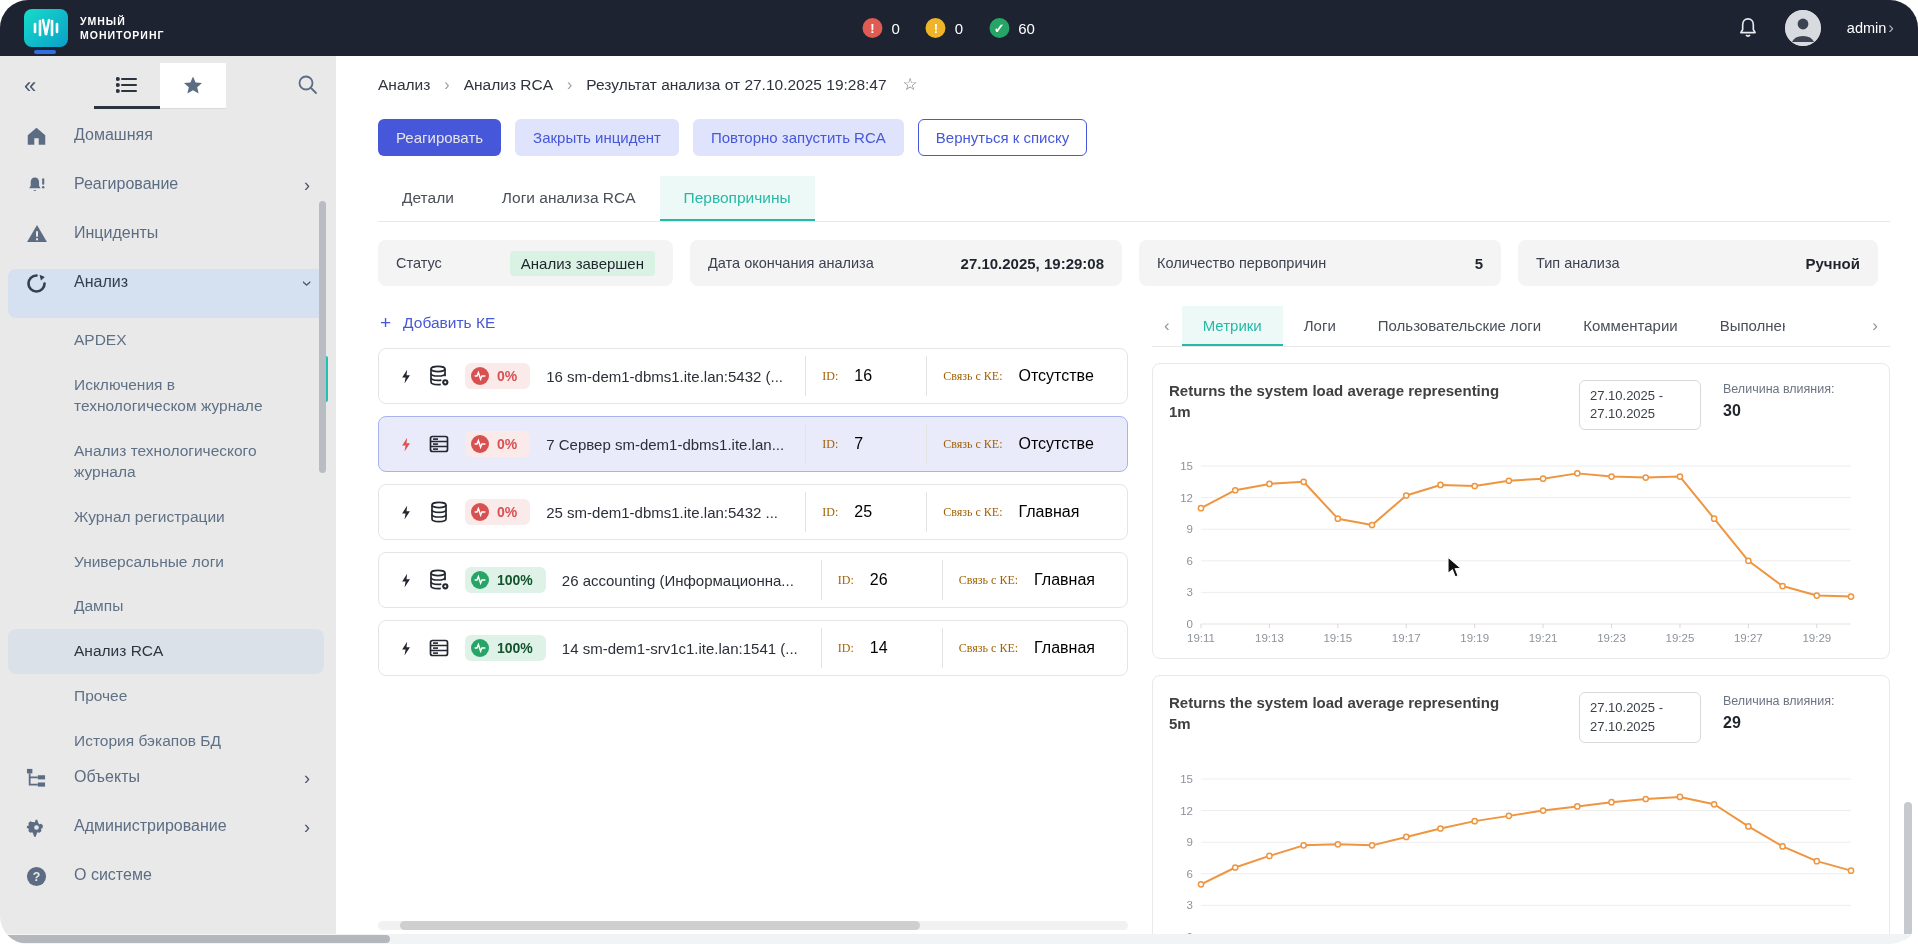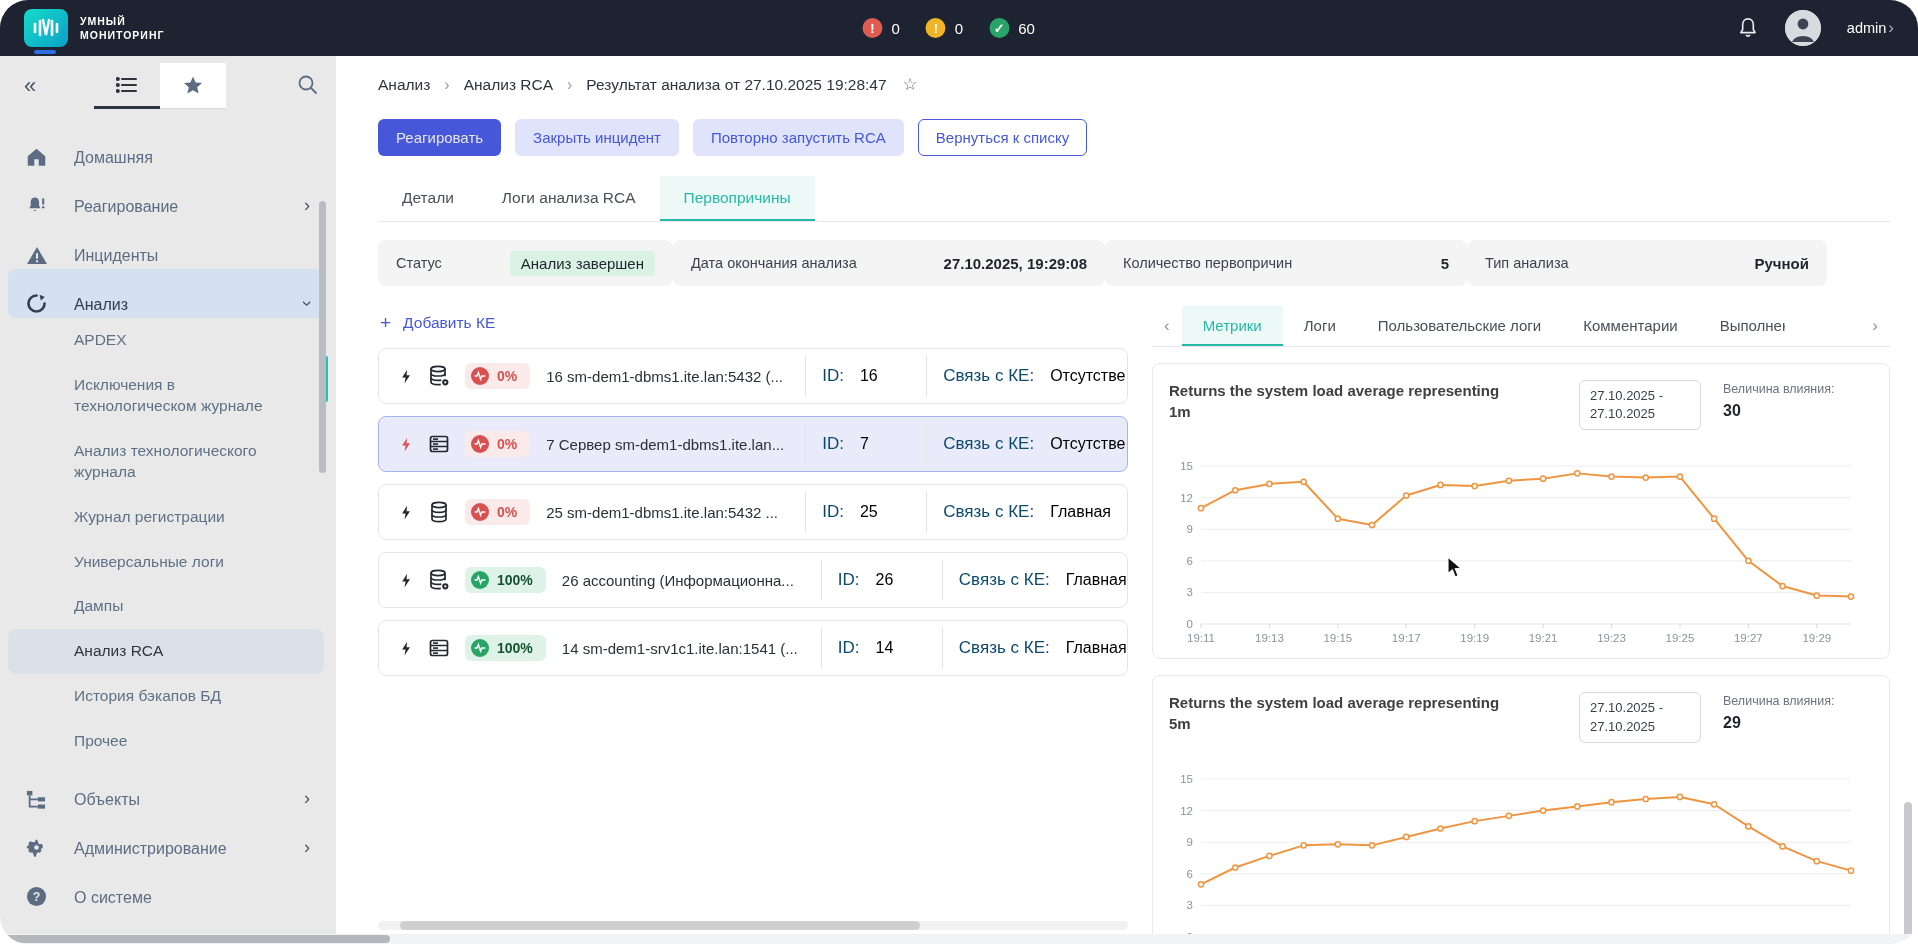--- a/index.html
+++ b/index.html
@@ -28,21 +28,21 @@
   
   .sidebar { position:relative; width:336px; background:#e9e9e9; flex:none; }
   .side-head { display:flex; align-items:center; height:60px; padding:0 18px 0 24px; }
   .collapse { font-size:22px; color:#49566b; cursor:pointer; }
   .side-tabs { display:flex; margin-left:58px; }
   .stab { width:66px; height:46px; display:flex; align-items:center; justify-content:center; }
   .stab.active { border-bottom:3px solid #2c3440; }
   .stab.star { background:#fff; border-bottom:1px solid #d9d9d9; }
   .side-search { margin-left:auto; }
   .nav { padding-top:6px; }
-  .nav-item { position:relative; display:flex; align-items:flex-end; min-height:49px; padding:4px 26px 4px 26px; color:#5c6d83; font-size:16px; cursor:pointer; }
+  .nav-item { position:relative; display:flex; align-items:flex-start; min-height:49px; padding:4px 26px 4px 26px; color:#5c6d83; font-size:16px; cursor:pointer; }
   .nav-item .nicon { width:22px; margin-right:26px; display:flex; flex:none; }
   .nav-item .nchev { margin-left:auto; color:#4a5568; font-size:18px; }
   .nchev.down { transform:rotate(90deg); }
   .nav-item.top-active { background:#d5e0f0; border-radius:8px; margin:0 10px 0 8px; padding:4px 16px 4px 18px; color:#33404f; }
   .teal-bar { position:absolute; right:8px; top:300px; width:5px; height:46px; background:#1fc3b4; border-radius:2px; }
   .nav-sub { padding:12px 20px 12px 74px; color:#5f7186; font-size:15.5px; line-height:1.35; cursor:pointer; }
   .nav-sub.sub-active { background:#dbe1e9; border-radius:8px; margin:0 12px 0 8px; padding-left:66px; color:#2f3540; }
   .side-scroll { position:absolute; right:10px; top:145px; width:7px; height:272px; border-radius:4px; background:#b9bdc3; }
 
   
@@ -54,42 +54,42 @@
   .toolbar { display:flex; gap:14px; margin:24px 0 0 0; }
   .btn { height:37px; display:flex; align-items:center; padding:0 17px; border-radius:6px; font-size:15px; cursor:pointer; border:1px solid transparent; }
   .btn.primary { background:#4657d9; color:#e5e5e5; }
   .btn.soft { background:#dfe3fb; color:#4657d9; }
   .btn.outline { background:#fff; color:#4657d9; border:1.5px solid #4657d9; }
 
   .tabs { display:flex; margin-top:20px; border-bottom:1px solid #e8e8e8; }
   .tab { padding:13px 24px 14px; font-size:15.5px; color:#4a4f58; cursor:pointer; }
   .tab.active { color:#26b9a8; background:#edf9f6; box-shadow:inset 0 -2px 0 #26b9a8; }
 
-  .cards { display:flex; margin-top:18px; }
+  .cards { display:flex; gap:17px; margin-top:18px; }
   .scard { height:46px; background:#f4f4f4; border-radius:8px; display:flex; align-items:center; justify-content:space-between; padding:0 18px; }
   .scard .clabel { font-size:14.5px; color:#3c4250; }
   .scard .cvalue { font-size:15px; font-weight:bold; color:#1f242d; }
   .badge-green { background:#d9f2e4; color:#2aa265; font-weight:normal !important; font-size:14.5px; padding:4px 11px; border-radius:4px; }
   .c1{ width:295px; } .c2{ width:432px; } .c3{ width:362px; } .c4{ width:360px; }
 
   .columns { display:flex; margin-top:20px; gap:24px; }
   .left-col { width:750px; flex:none; }
   .add-ke { display:flex; align-items:center; gap:12px; color:#4657d9; font-size:15.5px; cursor:pointer; padding:6px 0 14px 2px; }
   .add-ke .plus { font-size:19px; }
 
   .ke-row { position:relative; display:flex; align-items:center; height:56px; background:#fff; border:1px solid #e5e5e5; border-radius:8px; margin-bottom:12px; padding-left:20px; overflow:hidden; }
   .ke-row.sel { background:#e9ebfa; border-color:#aab2ee; }
   .bolt { width:15px; flex:none; margin-right:13px; }
   .dev { width:25px; flex:none; margin-right:13px; display:flex; }
   .pill { flex:none; display:flex; align-items:center; gap:8px; padding:4px 13px 4px 6px; border-radius:6px; font-size:14px; font-weight:bold; margin-right:16px; }
   .pill.err { background:#fbeaea; color:#d95050; }
   .pill.ok  { background:#def2e7; color:#14532d; }
   .ke-name { width:243px; flex:none; font-size:15px; color:#2b2f38; white-space:nowrap; overflow:hidden; }
   .vsep { width:1px; height:40px; background:#e3e3e3; margin:0 16px; flex:none; }
-  .klabel { color:#0c4a6e; font-size:17px; margin-right:16px; white-space:nowrap; }
+  .klabel { color:#a16207; font-size:12px; margin-right:16px; white-space:nowrap;font-family:Liberation Serif, serif; }
   .kval { color:#000000; font-size:16px; text-decoration:none; white-space:nowrap; cursor:pointer; }
   .idgrp { width:88px; display:flex; align-items:center; flex:none; }
   .h-scroll { position:absolute; left:42px; bottom:14px; width:750px; height:9px; border-radius:5px; background:#f1f1f1; }
   .h-thumb { position:absolute; left:22px; top:0; width:520px; height:9px; border-radius:5px; background:#cfcfcf; }
 
   .right-col { flex:1; min-width:0; }
   .rtabs { display:flex; align-items:center; border-bottom:1px solid #e8e8e8; }
   .rchev { color:#8e949c; font-size:17px; padding:0 12px; cursor:pointer; }
   .rtab { padding:11px 21px 12px; font-size:15px; color:#4a4f58; white-space:nowrap; cursor:pointer; }
   .rtab.active { color:#26b9a8; background:#edf9f6; box-shadow:inset 0 -2px 0 #26b9a8; }
@@ -244,22 +244,22 @@
         </div>
         <div class="teal-bar"></div>
 
         <div class="nav-sub">APDEX</div>
         <div class="nav-sub" style="width:310px">Исключения в технологическом журнале</div>
         <div class="nav-sub" style="width:300px">Анализ технологического журнала</div>
         <div class="nav-sub">Журнал регистрации</div>
         <div class="nav-sub">Универсальные логи</div>
         <div class="nav-sub">Дампы</div>
         <div class="nav-sub sub-active">Анализ RCA</div>
+        <div class="nav-sub">Прочее</div>
         <div class="nav-sub">История бэкапов БД</div>
-        <div class="nav-sub">Прочее</div>
 
         <div class="nav-item">
           <span class="nicon">
               <svg width="20" height="19" viewBox="0 0 22 21">
                 <rect x="1" y="1" width="6" height="5" fill="#5c6d83"></rect>
                 <rect x="13" y="8" width="8" height="4.6" fill="#5c6d83"></rect>
                 <rect x="13" y="16" width="8" height="4.6" fill="#5c6d83"></rect>
                 <path d="M4 6 V18.3 H13 M4 10.3 H13" fill="none" stroke="#5c6d83" stroke-width="2"></path>
               </svg>
             </span>

